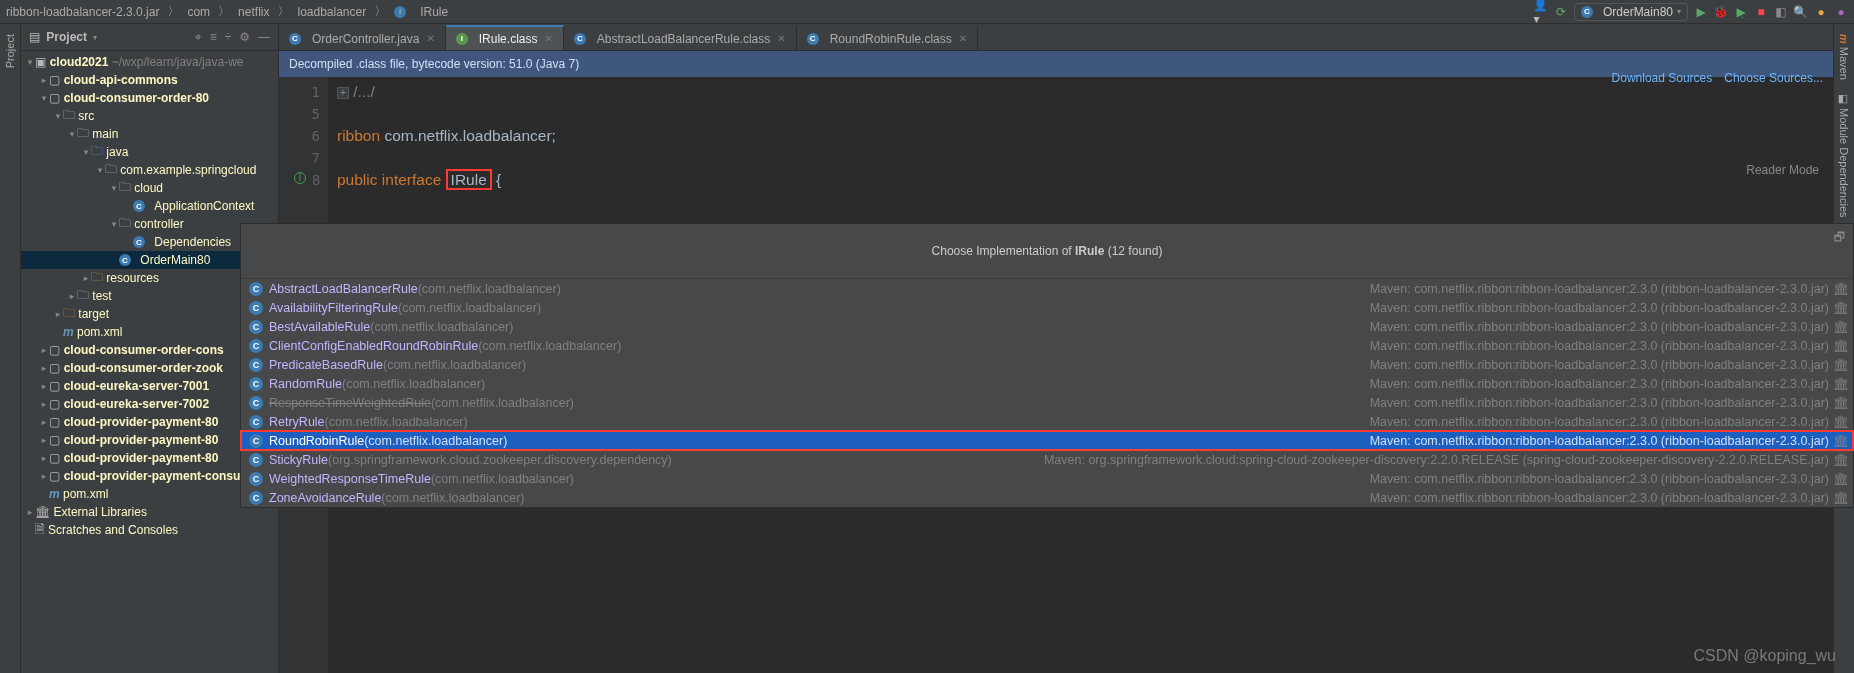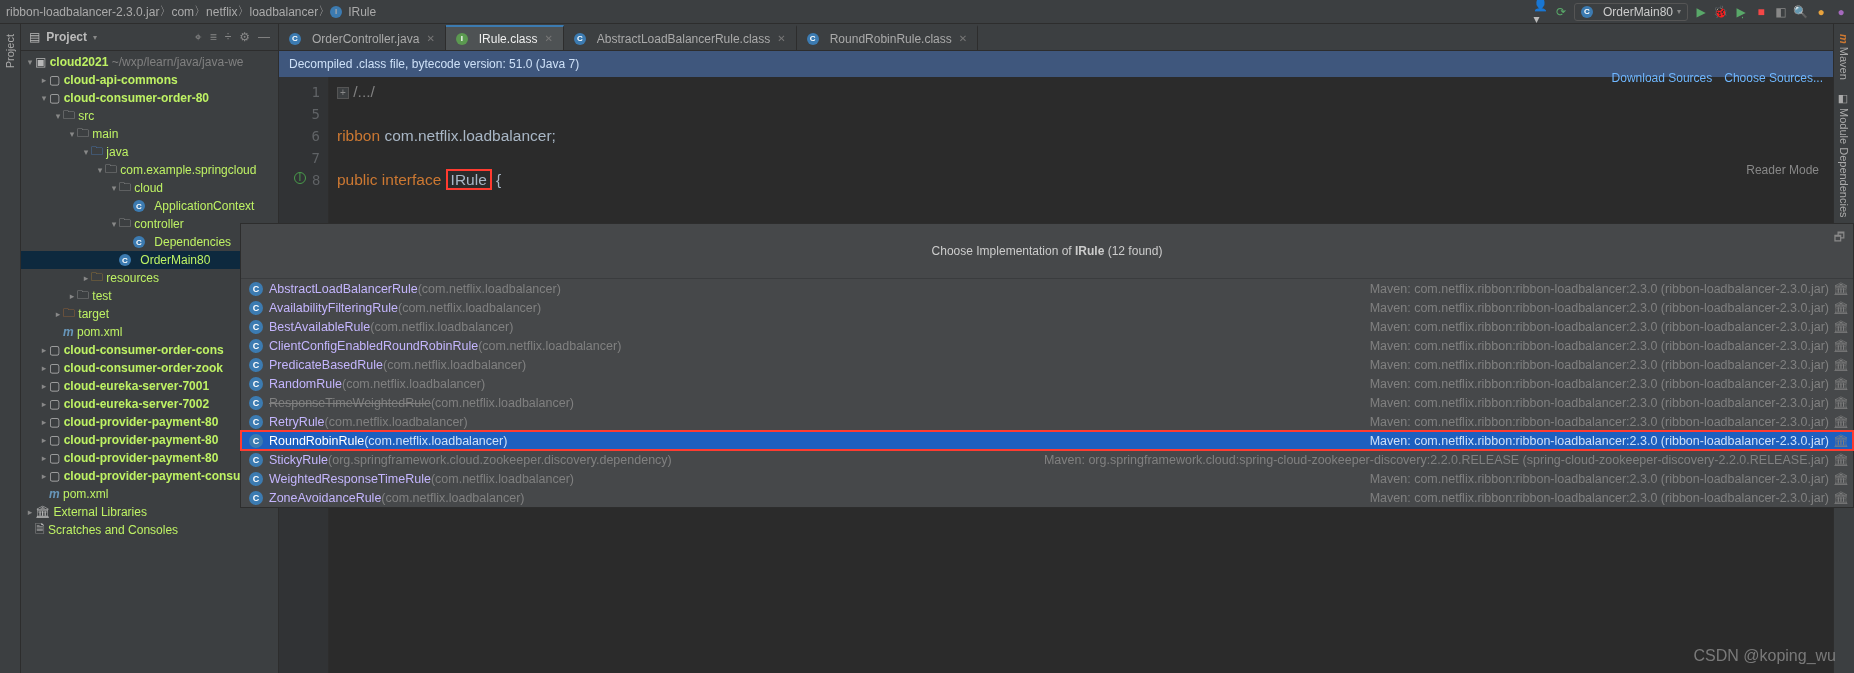--- a/index.html
+++ b/index.html
@@ -1,18 +1,18 @@
 <!DOCTYPE html>
 <html><head>
 <meta charset="utf-8">
 <style>
   * { margin:0; padding:0; box-sizing:border-box; font-family:"Segoe UI",Arial,sans-serif; }
   body { background:#2b2b2b; color:#bbb; font-size:12px; width:1854px; height:673px; overflow:hidden; position:relative; }
   .top-bar { height:24px; background:#3c3f41; display:flex; align-items:center; padding:0 6px; border-bottom:1px solid #2d2d2d; }
-  .breadcrumb { display:flex; align-items:center; gap:0; flex:1; }
+  .breadcrumb { display:flex; align-items:center; gap:8px; flex:1; }
   .breadcrumb span { color:#aaa; }
   .crumb-sep { color:#666; }
   .right-toolbar { display:flex; align-items:center; gap:6px; }
   .run-config { border:1px solid #555; border-radius:3px; padding:1px 6px; display:flex; align-items:center; gap:4px; color:#ccc; }
   .tb-ico { width:14px; height:14px; display:inline-flex; align-items:center; justify-content:center; }
   .main { display:flex; height:calc(100% - 24px); }
   .side-tabs { width:21px; background:#3c3f41; border-right:1px solid #2d2d2d; display:flex; flex-direction:column; align-items:center; padding-top:4px; }
   .side-tab-v { writing-mode:vertical-rl; transform:rotate(180deg); font-size:11px; color:#aaa; padding:6px 0; }
   .right-side-tabs { width:21px; background:#3c3f41; border-left:1px solid #2d2d2d; display:flex; flex-direction:column; align-items:center; padding-top:4px; }
   .right-side-tab { writing-mode:vertical-rl; font-size:11px; color:#aaa; padding:6px 0; }
@@ -20,21 +20,21 @@
   .panel-header { height:27px; display:flex; align-items:center; padding:0 8px; border-bottom:1px solid #2d2d2d; gap:6px; }
   .panel-title { font-weight:bold; color:#bbb; }
   .panel-tools { margin-left:auto; display:flex; gap:8px; color:#888; }
   .tree { flex:1; overflow:hidden; font-size:12px; padding-top:2px; }
   .tree-row { height:18px; display:flex; align-items:center; white-space:nowrap; overflow:hidden; }
   .tree-row.sel { background:#0d293e; }
   .tw { display:inline-block; width:10px; text-align:center; color:#888; font-size:9px; }
   .ico-folder { color:#b7b7b7; }
   .ico-folder-open { color:#b7b7b7; }
   .ico-blue { color:#5394ec; }
-  .name { color:#bef264; }
+  .name { color:#fef9c3; }
   .muted { color:#808080; }
   .pad0{padding-left:4px}.pad1{padding-left:18px}.pad2{padding-left:32px}.pad3{padding-left:46px}.pad4{padding-left:60px}.pad5{padding-left:74px}.pad6{padding-left:88px}.pad7{padding-left:102px}
   .editor-area { flex:1; display:flex; flex-direction:column; position:relative; background:#2b2b2b; }
   .tabs { height:27px; background:#3c3f41; display:flex; align-items:flex-end; border-bottom:1px solid #2d2d2d; }
   .tab { height:25px; padding:0 10px; display:flex; align-items:center; gap:5px; border-right:1px solid #2d2d2d; color:#aaa; border-top:2px solid transparent; }
   .tab.active { background:#4e5254; color:#eee; border-top:2px solid #3c7bb1; }
   .tab .x { color:#777; font-size:10px; margin-left:2px; }
   .banner { height:26px; background:#3f577d; display:flex; align-items:center; padding:0 10px; color:#cde0f7;}
   .banner .links { margin-left:auto; display:flex; gap:12px;margin-top:28px; }
   .banner .links span { color:#6fb7ff; }

